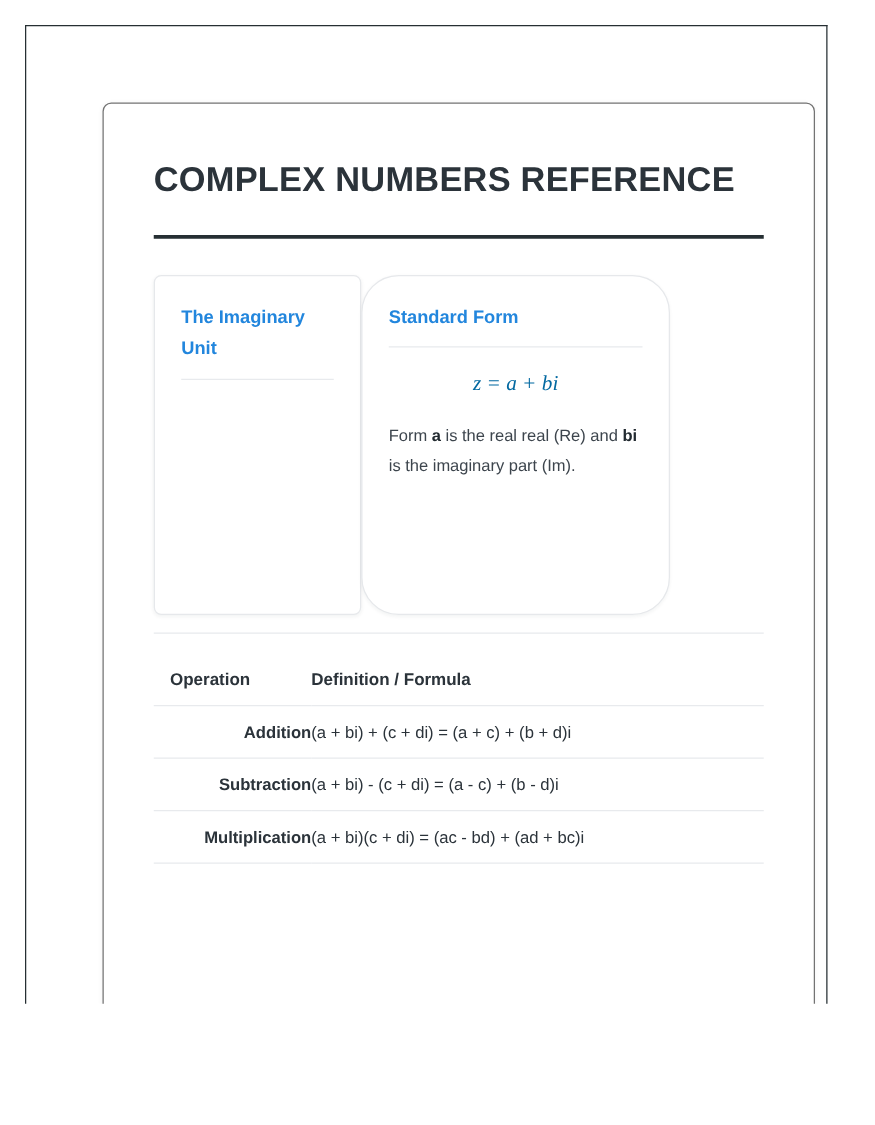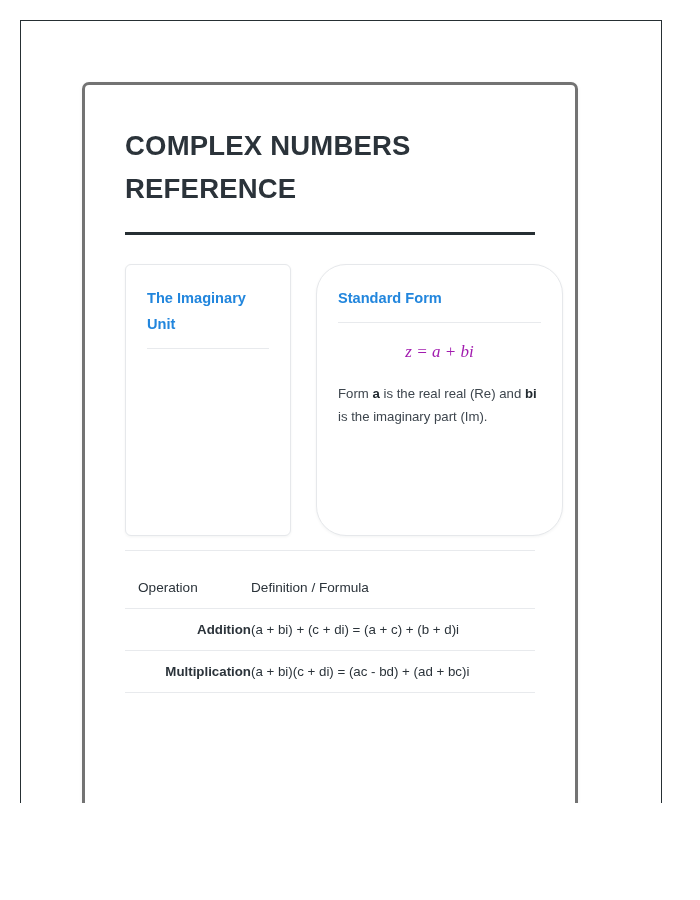--- a/index.html
+++ b/index.html
@@ -28,24 +28,24 @@
     box-sizing: border-box;
     background: #ffffff;
     overflow: hidden;
   }
 
   
   #document-sheet {
     position: absolute;
     left: 61px;
     top: 61px;
-    width: 496px;
+    width: 570px;
     min-height: 760px;
     background: #ffffff;
-    border: 3px solid #737373;
+    border: 1px solid #737373;
     border-radius: 7px;
     box-shadow: 0 1px 4px rgba(20,30,45,0.055);
     box-sizing: border-box;
     padding: 40px 40px 0 40px;
   }
 
   
   .doc-title {
     font-size: 27.5px;
     line-height: 1.55;
@@ -63,21 +63,20 @@
   }
   .header-rule {
     height: 3px;
     background: #262f33;
     margin-top: 22px;
   }
 
   
   .card-row {
     display: flex;
-    gap: 25px;
     margin-top: 29px;
     align-items: flex-end;
   }
   .concept-card {
     background: #ffffff;
     border: 1px solid #e6e8eb;
     border-radius: 6px;
     box-shadow: 0 1px 3px rgba(20,30,45,0.05);
     padding: 21px 21px 21px 21px;
     box-sizing: border-box;
@@ -100,21 +99,21 @@
   }
 
   .formula-stack {
     margin-top: 15px;
     text-align: center;
   }
   .formula {
     font-family: "Liberation Serif", "DejaVu Serif", serif;
     font-style: italic;
     font-size: 16.5px;
-    color: #a21caf;
+    color: #0369a1;
     margin: 0 0 22px 0;
     white-space: nowrap;
   }
   .formula sup {
     font-size: 0.62em;
     vertical-align: super;
     font-style: italic;
   }
   .formula-lead {
     margin-top: 19px;
@@ -150,21 +149,21 @@
   }
   table.ops-table th,
   table.ops-table td {
     text-align: left;
     padding: 13px 0 13px 0;
     vertical-align: middle;
     font-size: 13.3px;
     color: #2b333a;
     border-bottom: 1px solid #e8eaed;
   }
-  table.ops-table th { font-weight: normal; font-size: 13.6px; }
+  table.ops-table th { font-weight: bold; font-size: 13.6px; }
   table.ops-table td.op-name { font-weight: bold; text-align: right; }
   col.col-op  { width: 126px; }
   col.col-def { width: auto; }
   table.ops-table td:first-child,
   table.ops-table th:first-child { padding-left: 13px; }
 </style>
 </head>
 <body>
 
 <div id="viewport-frame">
@@ -203,20 +202,24 @@
           <th>Operation</th>
           <th>Definition / Formula</th>
         </tr>
       </thead>
       <tbody>
         <tr>
           <td class="op-name">Addition</td>
           <td>(a + bi) + (c + di) = (a + c) + (b + d)i</td>
         </tr>
         <tr>
+          <td class="op-name">Subtraction</td>
+          <td>(a + bi) - (c + di) = (a - c) + (b - d)i</td>
+        </tr>
+        <tr>
           <td class="op-name">Multiplication</td>
           <td>(a + bi)(c + di) = (ac - bd) + (ad + bc)i</td>
         </tr>
       </tbody>
     </table>
 
   </div>
 </div>
 
 </body></html>

